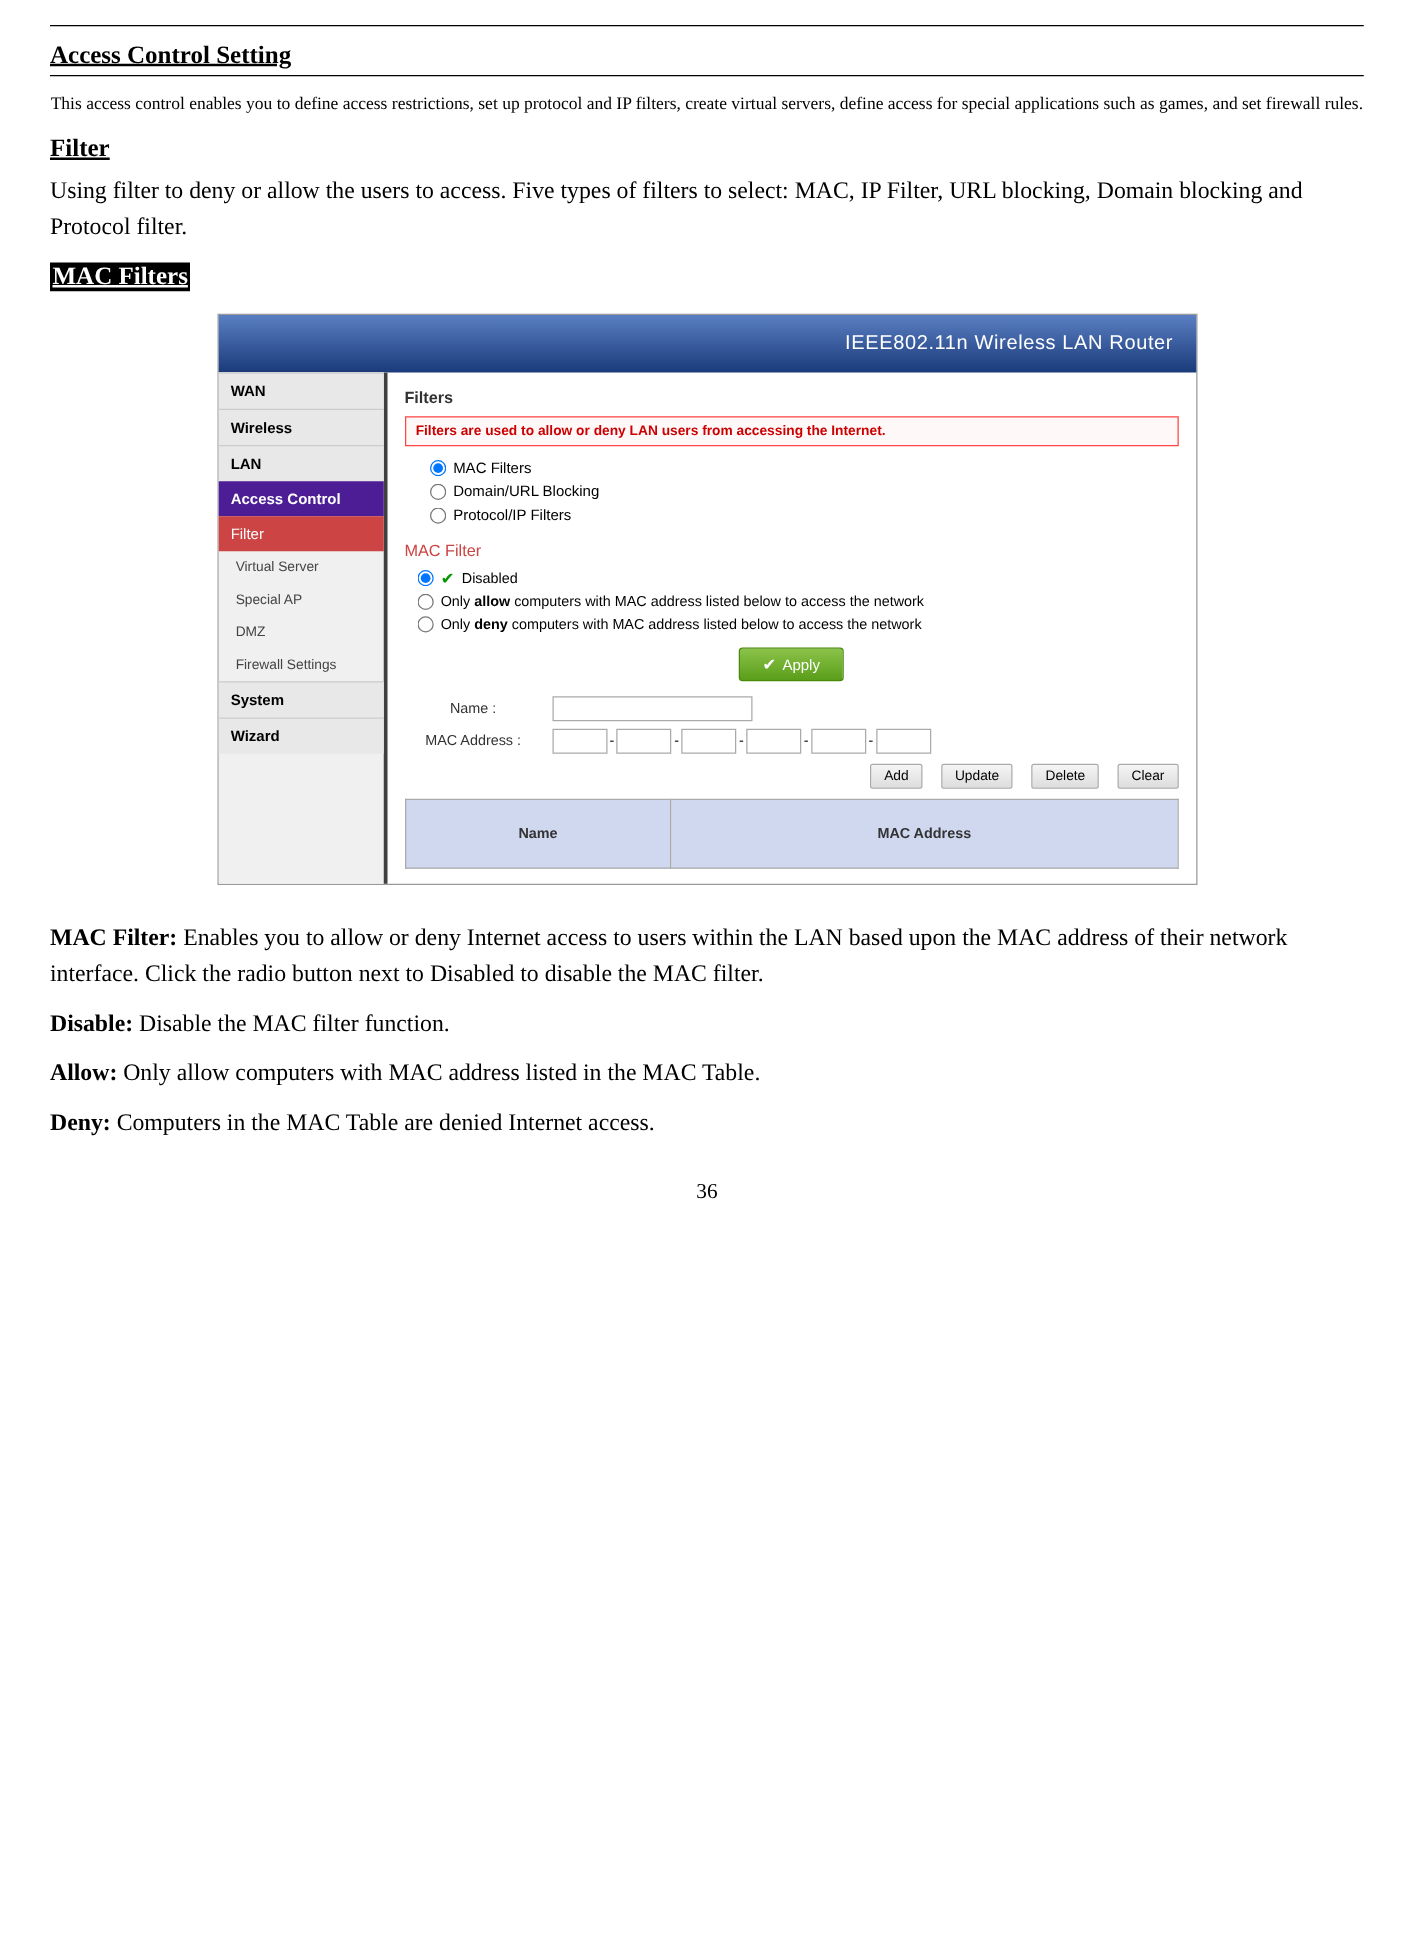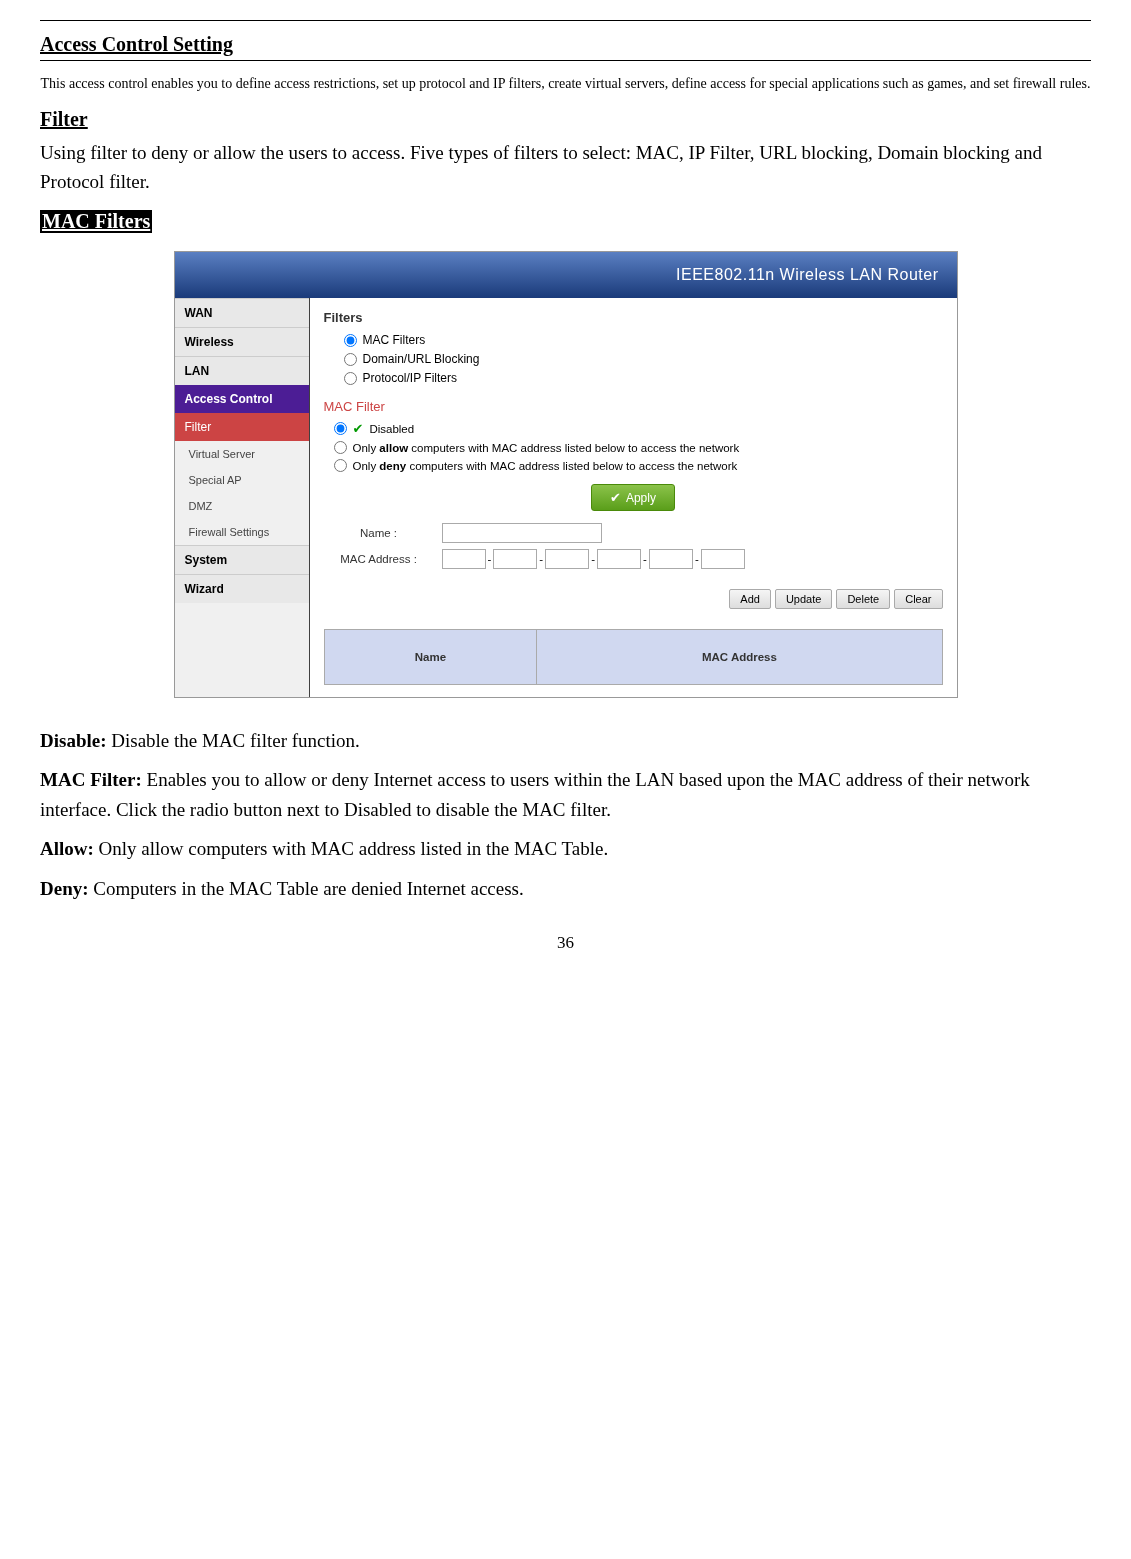--- a/index.html
+++ b/index.html
@@ -66,21 +66,21 @@
     }
     .router-body {
       display: flex;
       font-family: Arial, sans-serif;
       font-size: 12px;
     }
     
     .sidebar {
       width: 135px;
       background: #f0f0f0;
-      border-right: 1px solid #404040;
+      border-right: 3px solid #404040;
       flex-shrink: 0;
     }
     .sidebar-item {
       padding: 7px 10px;
       cursor: pointer;
       color: #333;
       font-size: 12px;
     }
     .sidebar-item.section-header {
       font-weight: bold;
@@ -203,22 +203,22 @@
       border: 1px solid #aaa;
       font-size: 11px;
       padding: 0 3px;
     }
     .name-input { width: 160px; }
     .mac-seg { width: 44px; }
     .mac-sep { margin: 0 2px; }
     .btn-row {
       display: flex;
       justify-content: flex-end;
-      gap: 4px;
-      margin: 20px 0;
+      gap: 15px;
+      margin: 8px 0;
     }
     .table-btn {
       padding: 3px 10px;
       font-size: 11px;
       border: 1px solid #aaa;
       background: linear-gradient(to bottom, #f5f5f5, #ddd);
       cursor: pointer;
       border-radius: 2px;
     }
     .result-table {
@@ -290,20 +290,21 @@
       <div class="sidebar-item sub-item">Virtual Server</div>
       <div class="sidebar-item sub-item">Special AP</div>
       <div class="sidebar-item sub-item">DMZ</div>
       <div class="sidebar-item sub-item">Firewall Settings</div>
       <div class="sidebar-item section-header">System</div>
       <div class="sidebar-item section-header">Wizard</div>
     </div>
 
     <div class="main-content">
       <div class="section-title">Filters</div>
+      <div class="warning-bar">Filters are used to allow or deny LAN users from accessing the Internet.</div>
 
       <div class="filter-options">
         <div class="filter-option">
           <input type="radio" name="filter_type" checked="" style="">
           <span>MAC Filters</span>
         </div>
         <div class="filter-option">
           <input type="radio" name="filter_type" style="">
           <span>Domain/URL Blocking</span>
         </div>
@@ -377,24 +378,24 @@
           </tbody>
         </table>
       </div>
     </div>
   </div>
 </div>
 
 
 <div class="body-section">
   <p>
-    <span class="bold-label">Disable:</span><span> Disable the MAC filter function.</span>
+    <span class="bold-label">MAC Filter:</span><span> Enables you to allow or deny Internet access to users within the LAN based upon the MAC address of their network interface. Click the radio button next to Disabled to disable the MAC filter.</span>
   </p>
   <p>
-    <span class="bold-label">MAC Filter:</span><span> Enables you to allow or deny Internet access to users within the LAN based upon the MAC address of their network interface. Click the radio button next to Disabled to disable the MAC filter.</span>
+    <span class="bold-label">Disable:</span><span> Disable the MAC filter function.</span>
   </p>
   <p>
     <span class="bold-label">Allow:</span><span> Only allow computers with MAC address listed in the MAC Table.</span>
   </p>
   <p>
     <span class="bold-label">Deny:</span><span> Computers in the MAC Table are denied Internet access.</span>
   </p>
 </div>
 
 <div class="page-num">36</div>

